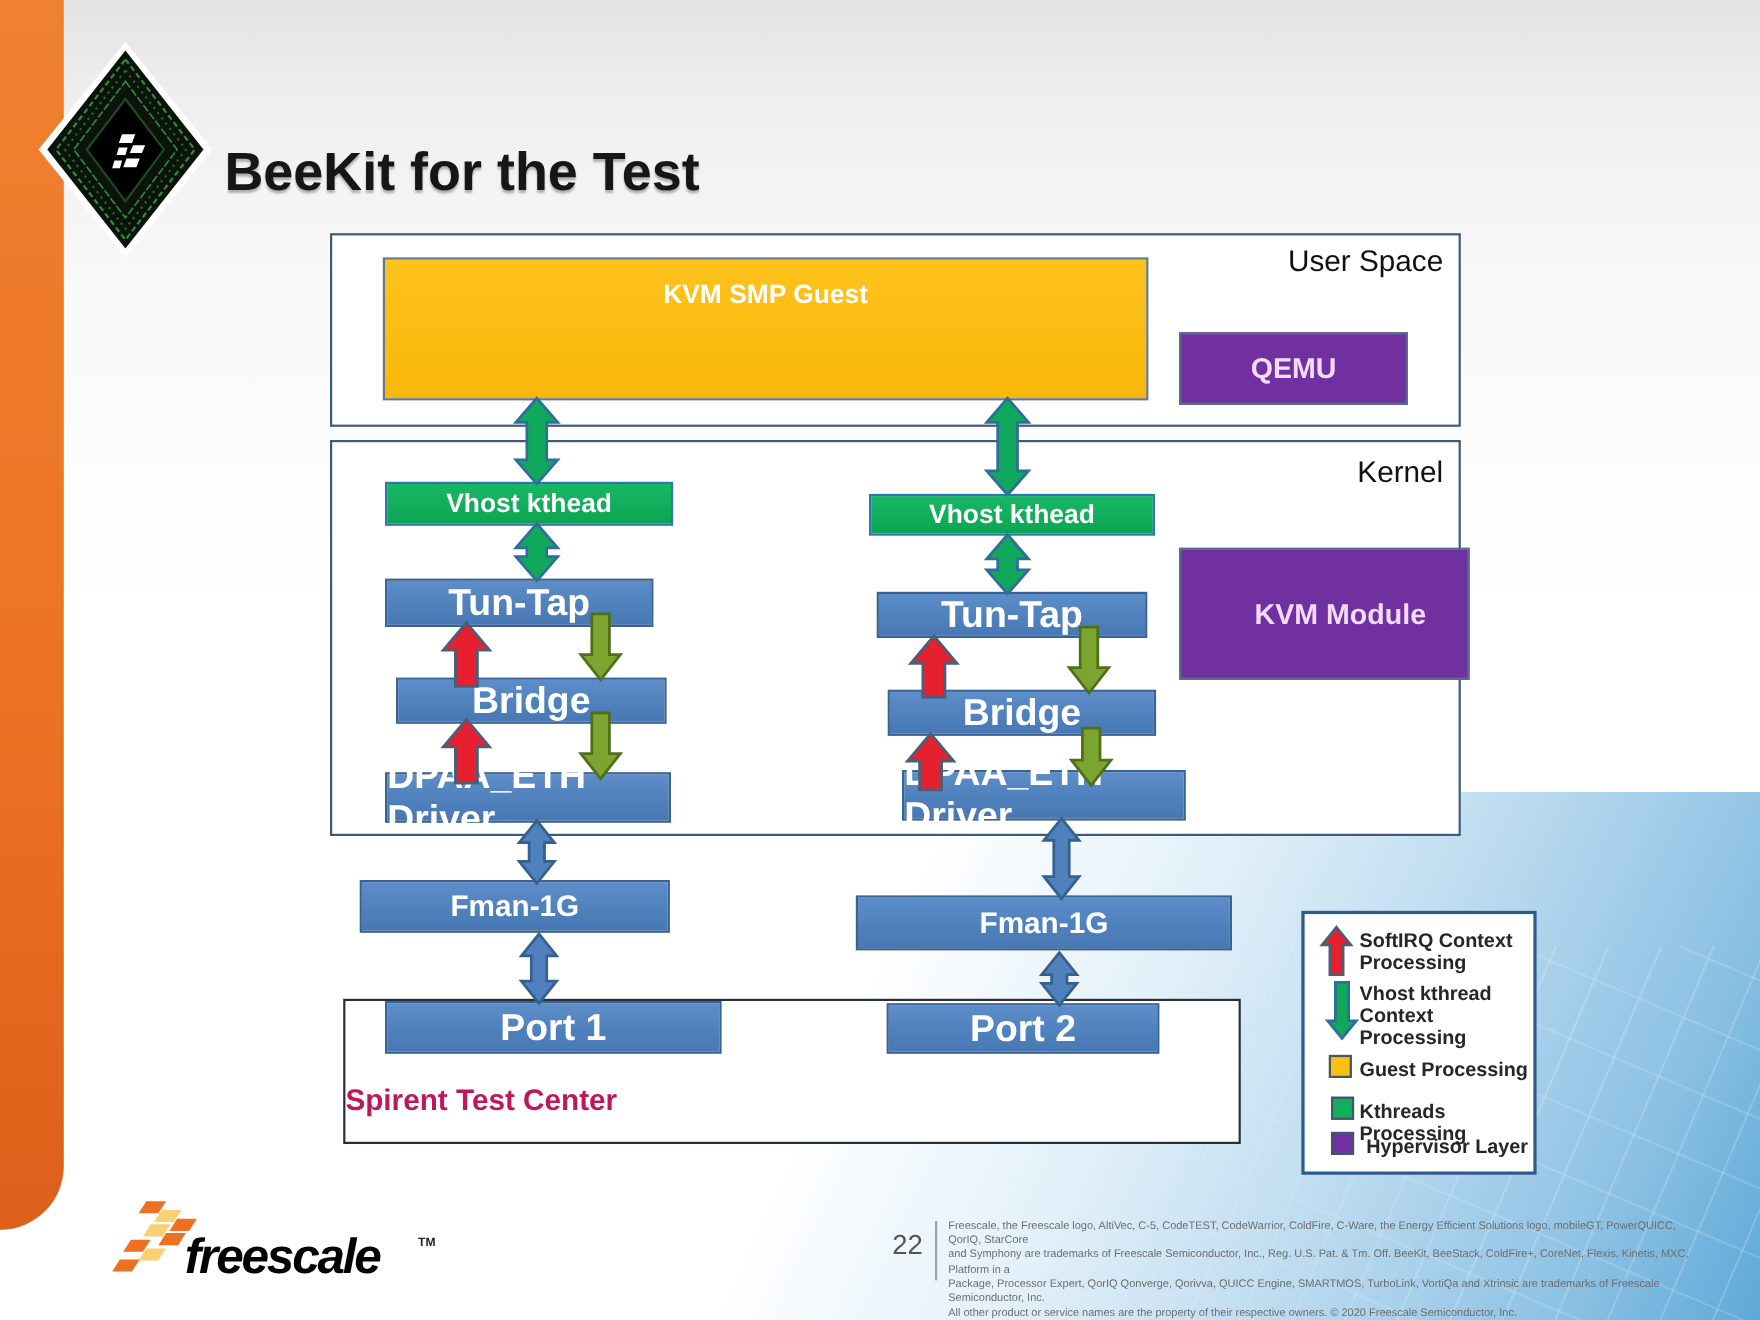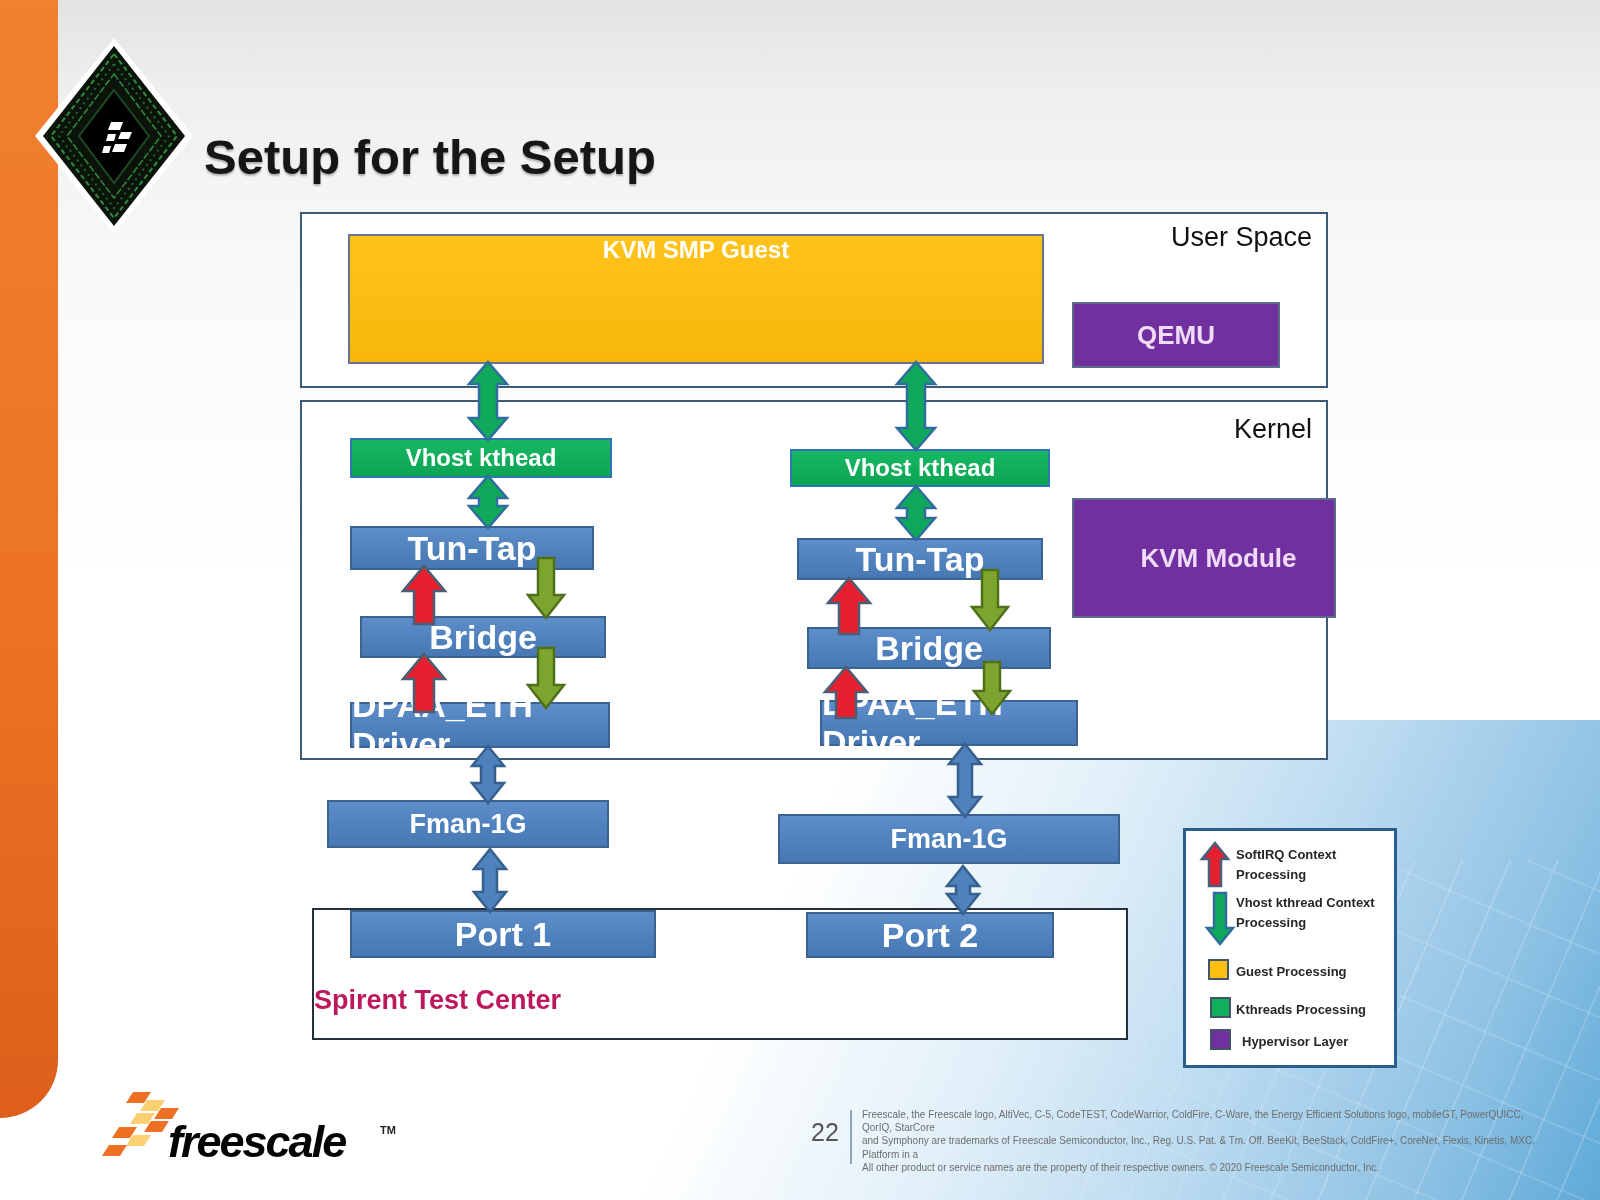--- a/index.html
+++ b/index.html
@@ -21,21 +21,21 @@
   
   .title{position:absolute;left:204px;top:96px;font-size:49px;font-weight:800;color:#161616;
     letter-spacing:0px;text-shadow:0 2px 2px rgba(0,0,0,.28);}
   .chip-logo{position:absolute;left:34px;top:38px;}
   
   .box{position:absolute;display:flex;align-items:center;justify-content:center;
     color:#fff;font-weight:600;box-sizing:border-box;}
   .blue{background:linear-gradient(180deg,#5e8ec9 0%,#4f81bd 55%,#4878b4 100%);border:2px solid #3a6391;font-size:34px;}
   .green{background:linear-gradient(180deg,#17b863 0%,#0ca453 100%);border:2px solid #2e75b6;font-size:24px;}
   .yellow{background:linear-gradient(180deg,#fec31c 0%,#f8b70a 100%);border:2px solid #64778e;font-size:24px;
-    align-items:flex-start;}
+    align-items:flex-start;padding-top:18px;}
   .purple{background:#7030a0;border:2px solid #5a6b8c;font-size:26px;color:#f0dcf8;}
   .holder{position:absolute;background:#fff;box-sizing:border-box;}
   .us-box{left:300px;top:212px;width:1028px;height:176px;border:2.5px solid #3c5b77;}
   .kernel-box{left:300px;top:400px;width:1028px;height:360px;border:2.5px solid #3c5b77;}
   .spirent-box{left:312px;top:908px;width:816px;height:132px;border:2.5px solid #25303c;}
   .zone-label{position:absolute;color:#111;font-size:27px;font-weight:500;}
   .spirent-label{position:absolute;left:0;right:0;bottom:22px;text-align:left;
     color:#be185d;font-size:27px;font-weight:700;}
   
   .kvm-guest{left:348px;top:234px;width:696px;height:130px;font-size:24px;}
@@ -51,21 +51,21 @@
   .dpaa-r{left:820px;top:700px;width:258px;height:46px;}
   .fman-l{left:327px;top:800px;width:282px;height:48px;font-size:27px;}
   .fman-r{left:778px;top:814px;width:342px;height:50px;font-size:27px;}
   .port1{left:350px;top:910px;width:306px;height:48px;}
   .port2{left:806px;top:912px;width:248px;height:46px;}
   
   #arrows{position:absolute;left:0;top:0;pointer-events:none;}
   
   .legend{position:absolute;left:1183px;top:828px;width:214px;height:240px;background:#fff;
     border:3px solid #2b5d8c;box-sizing:border-box;}
-  .lg-text{position:absolute;font-size:13px;line-height:20px;font-weight:600;color:#262626;}
+  .lg-text{position:absolute;font-size:18px;line-height:20px;font-weight:600;color:#262626;}
   .lt1{left:50px;top:14px;width:150px;}
   .lt2{left:50px;top:62px;width:160px;}
   .lt3{left:50px;top:131px;width:162px;}
   .lt4{left:50px;top:169px;width:162px;}
   .lt5{left:56px;top:201px;width:156px;}
   .swatch{position:absolute;width:21px;height:21px;border:2px solid #44546a;box-sizing:border-box;}
   .sw1{left:22px;top:128px;}
   .sw2{left:24px;top:166px;}
   .sw3{left:24px;top:198px;}
   
@@ -95,21 +95,21 @@
     <polygon points="80,26 135,98 80,170 25,98" fill="none" stroke="#1f6a2c" stroke-width="2" stroke-dasharray="2 4"></polygon>
     <polygon points="80,36 127,98 80,160 33,98" fill="none" stroke="#2f8c3c" stroke-width="1.5" stroke-dasharray="7 2"></polygon>
     <polygon points="80,52 115,98 80,145 45,98" fill="#000000" stroke="#1c4a22" stroke-width="2"></polygon>
     <polygon points="77,84 89,84 86,92 74,92" fill="#ffffff"></polygon>
     <polygon points="87,94 98,94 95,101 84,101" fill="#ffffff"></polygon>
     <polygon points="74,96 82,96 80,103 72,103" fill="#ffffff"></polygon>
     <polygon points="81,106 93,106 90,114 78,114" fill="#ffffff"></polygon>
     <polygon points="70,108 77,108 75,115 68,115" fill="#ffffff"></polygon>
   </svg>
 
-  <h1 class="title">Setup for the Setup</h1>
+  <h1 class="title">BeeKit for the Test</h1>
 
   <div class="holder us-box">
     <span class="zone-label" style="right:14px;top:8px;">User Space</span>
   </div>
   <div class="box yellow kvm-guest">KVM SMP Guest</div>
   <div class="box purple qemu">QEMU</div>
 
   <div class="holder kernel-box">
     <span class="zone-label" style="right:14px;top:12px;">Kernel</span>
   </div>
@@ -175,16 +175,17 @@
     <polygon points="0,66 7,55 25,55 18,66" fill="#ee7023"></polygon>
   </svg>
   <div class="fs-text">freescale</div>
   <div class="fs-tm">TM</div>
 
   <div class="page-num">22</div>
   <div class="foot-divider"></div>
   <div class="legal">
     <div>Freescale, the Freescale logo, AltiVec, C-5, CodeTEST, CodeWarrior, ColdFire, C-Ware, the Energy Efficient Solutions logo, mobileGT, PowerQUICC, QorIQ, StarCore</div>
     <div>and Symphony are trademarks of Freescale Semiconductor, Inc., Reg. U.S. Pat. &amp; Tm. Off. BeeKit, BeeStack, ColdFire+, CoreNet, Flexis, Kinetis, MXC, Platform in a</div>
+    <div>Package, Processor Expert, QorIQ Qonverge, Qorivva, QUICC Engine, SMARTMOS, TurboLink, VortiQa and Xtrinsic are trademarks of Freescale Semiconductor, Inc.</div>
     <div>All other product or service names are the property of their respective owners. © 2020 Freescale Semiconductor, Inc.</div>
   </div>
 
 </div>
 
 </body></html>

